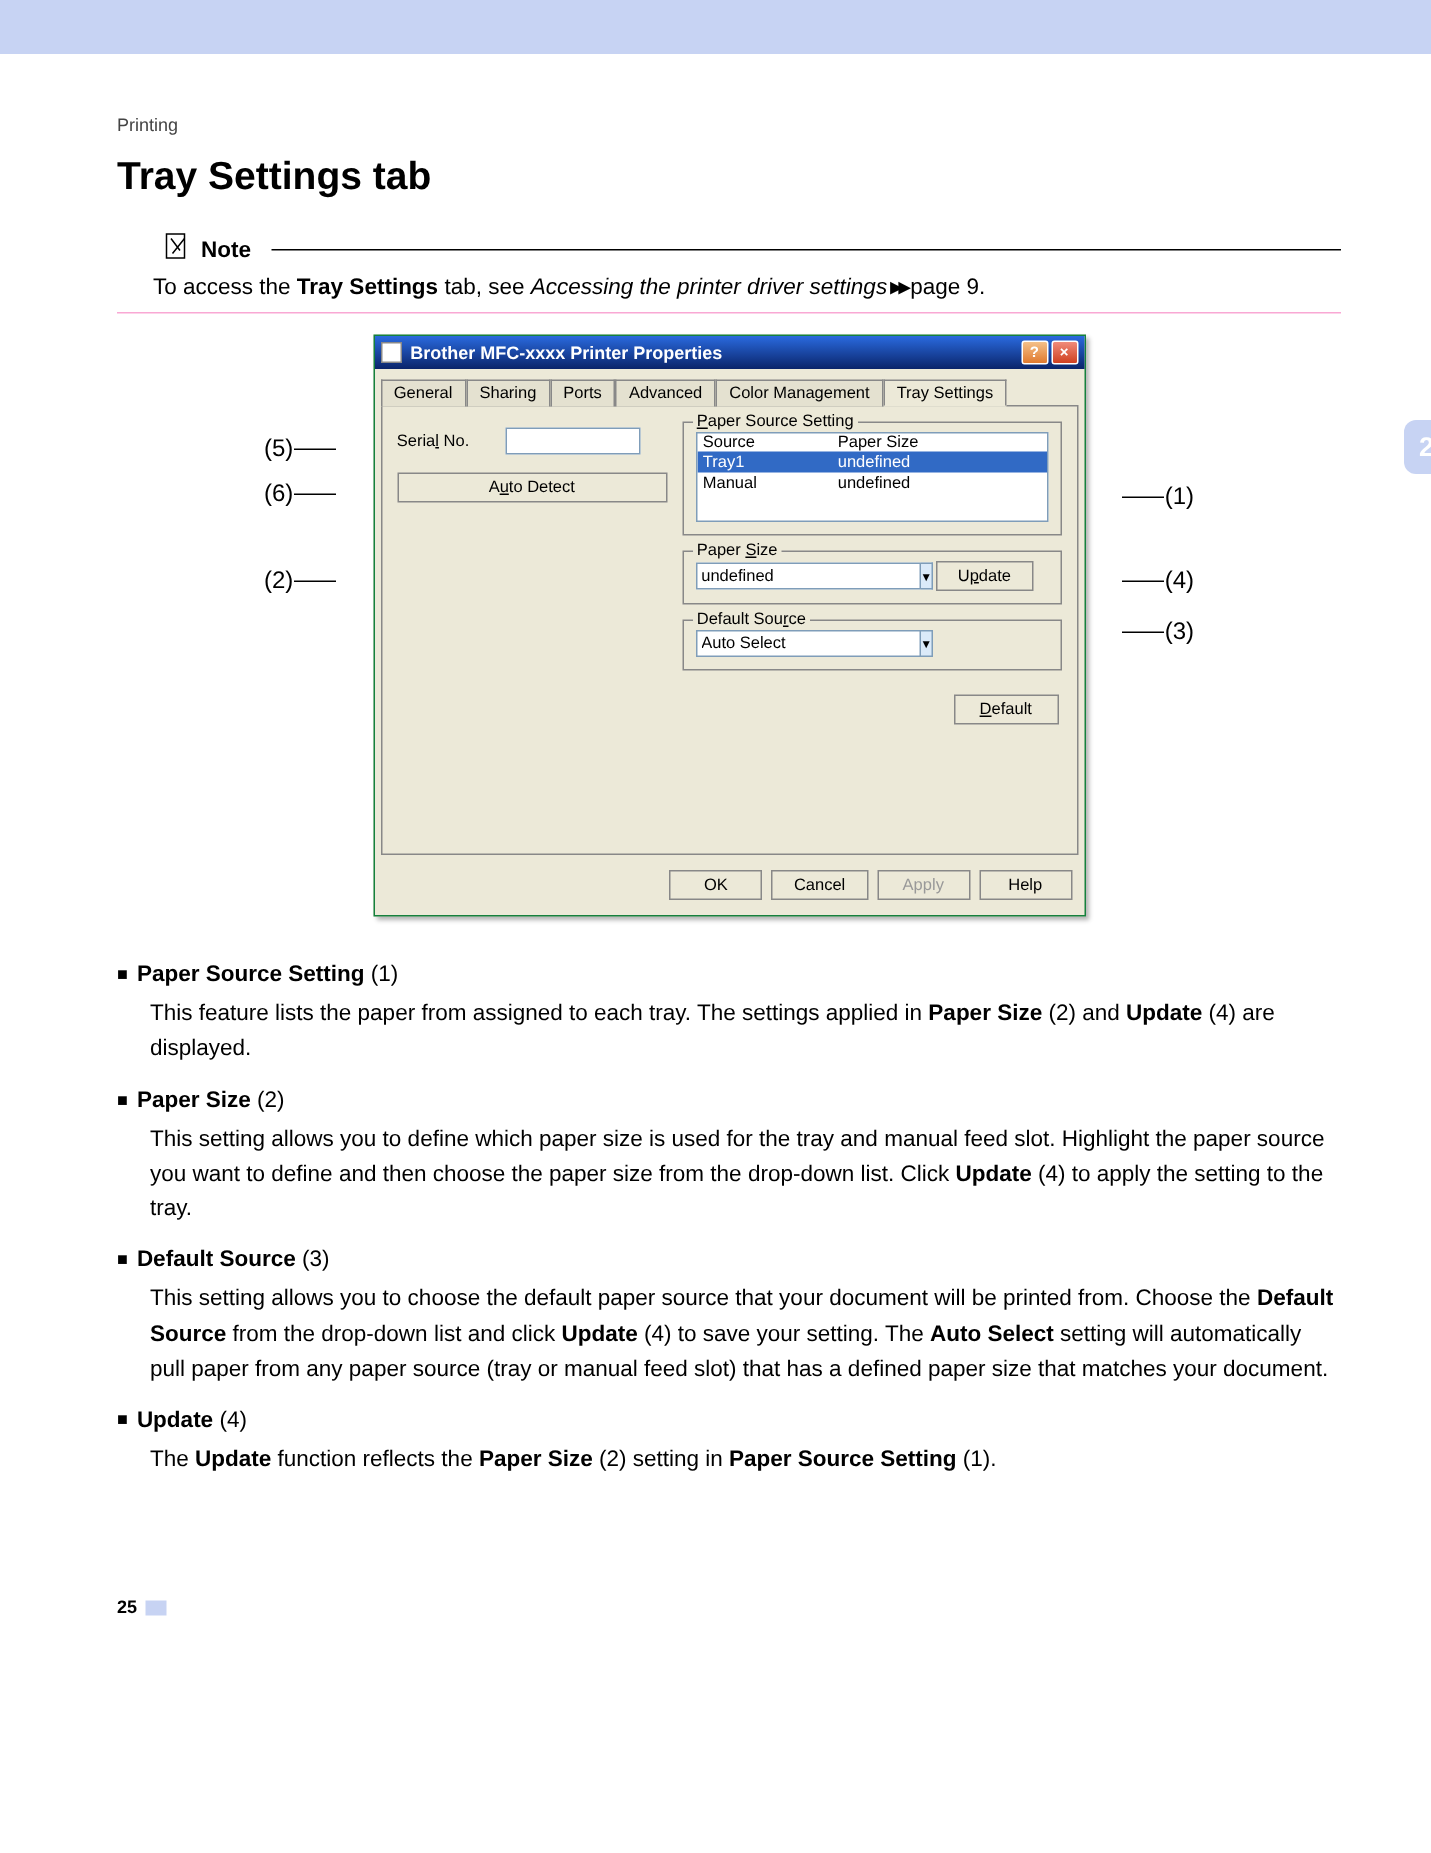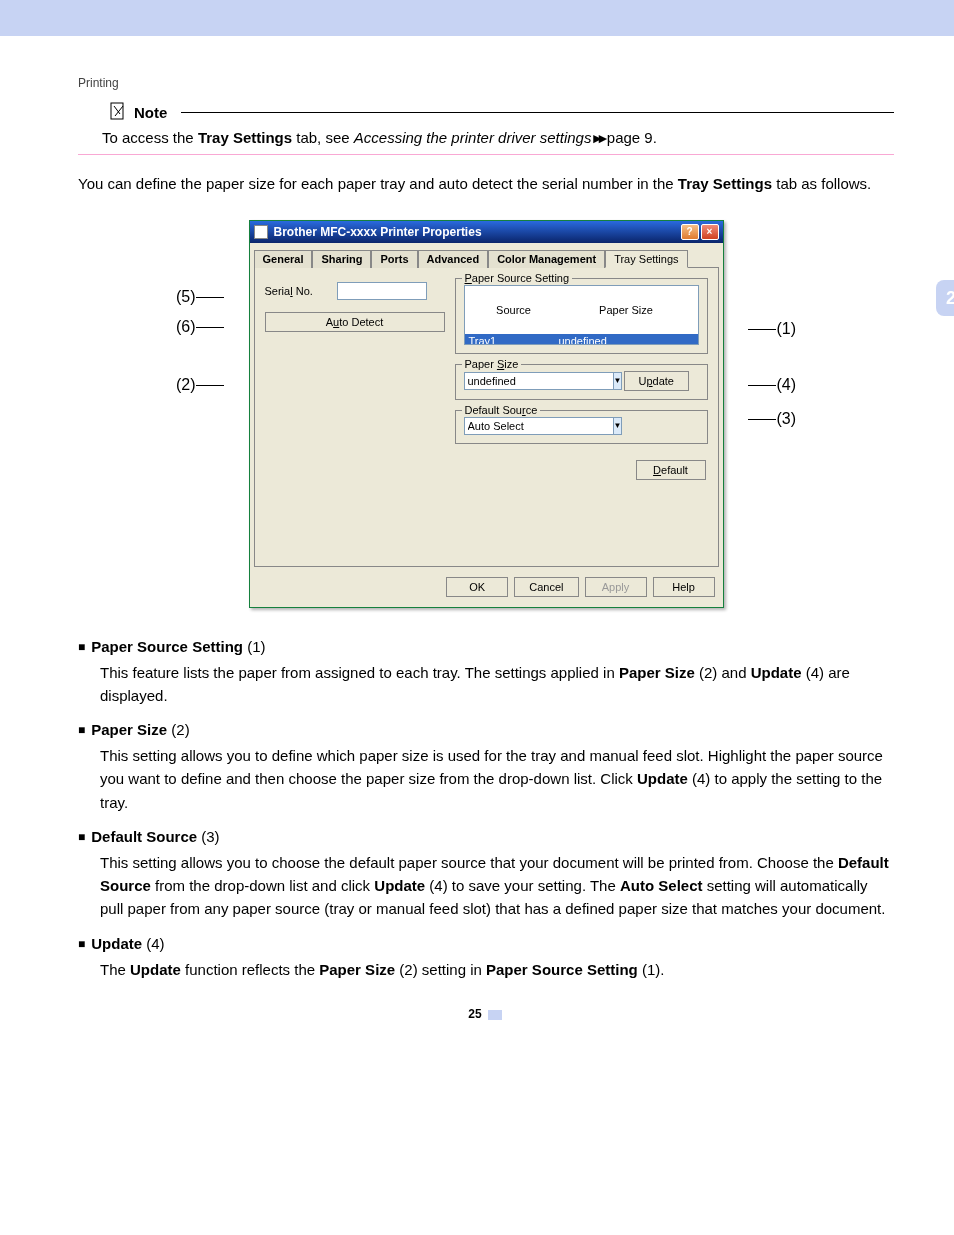--- a/index.html
+++ b/index.html
@@ -49,86 +49,84 @@
     color:#fff; display:flex; align-items:center; padding: 3px 4px;
     font-size: 12px; font-weight: bold;
   }
   .titlebar .printer-icon { width:14px; height:14px; background:#fff; margin-right:6px; border:1px solid #888; display:inline-block;}
   .titlebar .spacer { flex:1; }
   .win-btn { width:18px; height:16px; background: linear-gradient(#f4c089,#e07a2f); border:1px solid #fff; margin-left:2px; display:flex; align-items:center; justify-content:center; font-size:10px; color:#fff; font-weight:bold; border-radius:2px;}
   .win-btn.close { background: linear-gradient(#f08b7a,#d04020); }
   .tabs-row { display:flex; padding: 6px 4px 0 4px; gap:0; }
   .tab { padding: 2px 8px; border:1px solid #888; border-bottom:none; background:#ece9d8; position:relative; top:1px; font-size:11px;}
   .tab.active { background:#ece9d8; z-index:2; border-bottom:1px solid #ece9d8;}
-  .tab:not(.active){ background:#e4e1d0;font-weight:bold;}
+  .tab:not(.active){ background:#e4e1d0;}
   .tab-panel { border:1px solid #888; margin: 0 4px 4px 4px; padding: 10px; min-height: 300px; background:#ece9d8;}
   .row { display:flex; gap: 10px; }
   .left-col { flex:0 0 180px; }
   .right-col { flex:1; }
   .group { border:1px solid #888; padding: 6px 8px 8px 8px; margin-bottom:10px; position:relative; background:#ece9d8;}
   .group > .legend { position:absolute; top:-7px; left:6px; background:#ece9d8; padding:0 3px; font-size:11px;}
   .field-row { display:flex; align-items:center; gap:24px; margin:4px 0;}
   .xp-input { height:18px; border:1px solid #7f9db9; background:#fff; font-size:11px; padding:0 3px; }
   .xp-btn { height:20px; border:1px solid #888; background:#ece9d8; font-size:11px; padding:0 14px; cursor:default;}
   .xp-btn.wide { width: 100%; }
   .listbox { border:1px solid #7f9db9; background:#fff; height:60px; overflow:hidden;}
-  .listhead { display:flex; font-size:11px; padding:18px 4px; color:#000;text-align:center;}
+  .listhead { display:flex; font-size:11px; padding:0 4px; color:#000;}
   .listhead span:first-child{ flex:0 0 90px;} .listhead span:last-child{flex:1;}
   .listrow { display:flex; font-size:11px; padding:1px 4px;}
   .listrow.sel { background:#316ac5; color:#fff;}
   .listrow span:first-child{ flex:0 0 90px;} .listrow span:last-child{flex:1;}
   .combo { display:flex; }
   .combo .xp-input { flex:1; }
   .combo .drop { width:16px; height:18px; border:1px solid #7f9db9; border-left:none; background:#dbeaf9; display:flex;align-items:center;justify-content:center; font-size:8px;}
   .bottom-btns { display:flex; justify-content:flex-end; gap:6px; padding: 6px 8px 10px 8px;}
   .bottom-btns .xp-btn { min-width:62px; }
   .default-row { display:flex; justify-content:flex-end; padding: 6px 2px 2px 2px; }
 
   
   .desc-item { margin: 14px 0; }
   .desc-head { font-size:15px; margin-bottom:6px;}
   .desc-head .sq { font-size:12px; margin-right:6px; position:relative; top:-1px;}
   .desc-head .lbl { font-weight:bold; }
   .desc-body { padding-left: 22px; line-height:1.55; }
 
-  .page-num { text-align:center; font-size:12px; font-weight:bold; margin-top:26px; padding-right:2px;}
+  .page-num { text-align:left; font-size:12px; font-weight:bold; margin-top:80px; padding-right:2px;}
   .page-num-band { height:10px; background:#c7d3f3; width:14px; display:inline-block; vertical-align:middle; margin-left:6px;}
 
   .underline { text-decoration: underline; }
 </style>
 </head>
 <body>
 
 <div class="top-band"></div>
 
 <div class="page">
   <div class="side-thumb">2</div>
 
   <div class="breadcrumb">Printing</div>
 
+  <h1 class="title">Tray Settings tab</h1>
 
   <div class="note-box">
     <div class="note-head">
       <span>
         <svg width="18" height="18" viewBox="0 0 18 18">
             <rect x="1" y="1" width="12" height="16" fill="none" stroke="#000"></rect>
             <path d="M4 4l6 8M5 14l8-10" stroke="#000" fill="none"></path>
           </svg>
       </span>
       <span class="note-label">Note</span>
       <span class="rule"></span>
     </div>
     <div class="note-body">
       <span>To access the </span><span class="bold">Tray Settings</span><span> tab, see </span><span class="ital">Accessing the printer driver settings</span><span class="arrows"> ▸▸ </span><span>page 9.</span>
     </div>
   </div>
 
-  <p class="intro">
-    <span>You can define the paper size for each paper tray and auto detect the serial number in the </span><span class="bold">Tray Settings</span><span> tab as follows.</span>
-  </p>
 
   <div class="shot-wrap">
 
     <div class="callout" style="left:-30px; top:68px;"><span>(5)</span><span class="line" style="width:28px;"></span></div>
     <div class="callout" style="left:-30px; top:98px;"><span>(6)</span><span class="line" style="width:28px;"></span></div>
     <div class="callout" style="left:-30px; top:156px;"><span>(2)</span><span class="line" style="width:28px;"></span></div>
 
     <div class="callout" style="right:-30px; top:100px;"><span class="line" style="width:28px;"></span><span>(1)</span></div>
     <div class="callout" style="right:-30px; top:156px;"><span class="line" style="width:28px;"></span><span>(4)</span></div>
     <div class="callout" style="right:-30px; top:190px;"><span class="line" style="width:28px;"></span><span>(3)</span></div>

